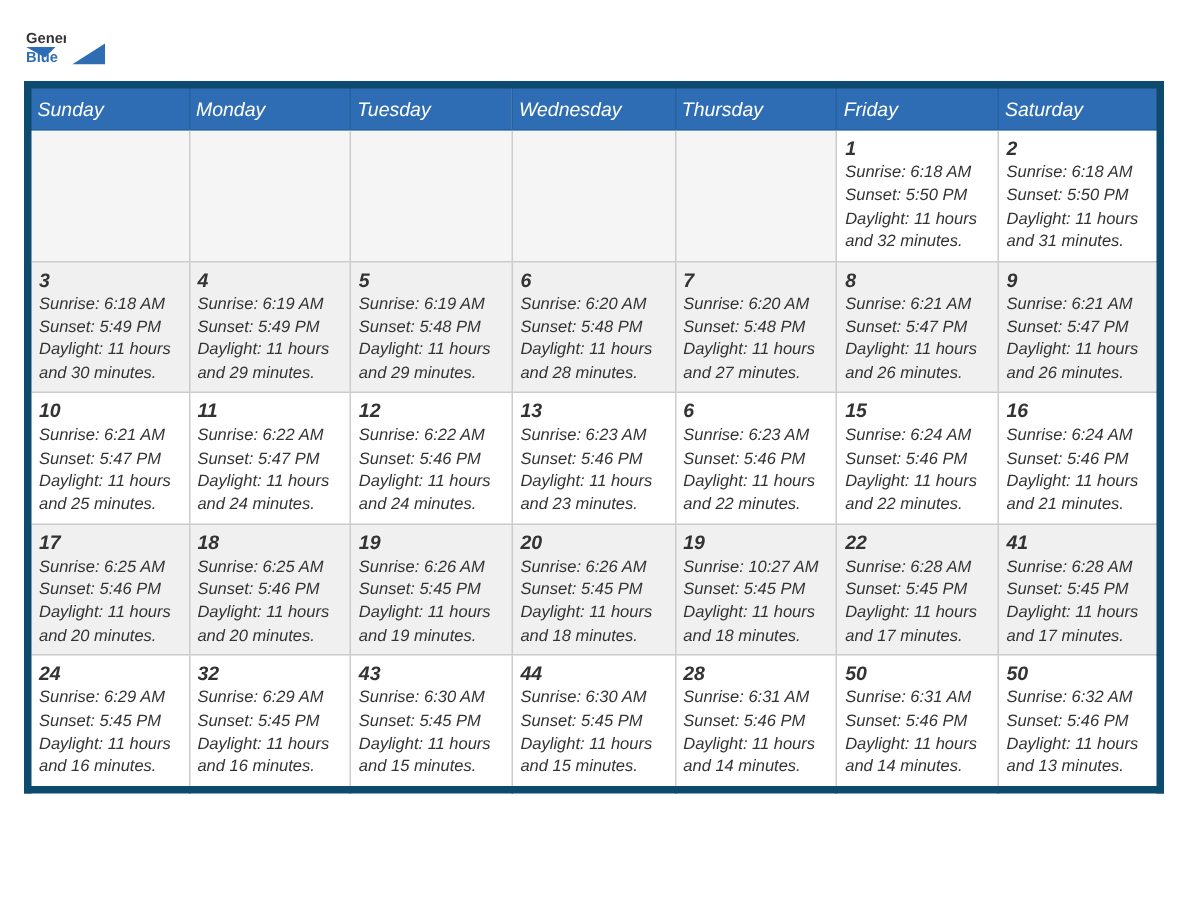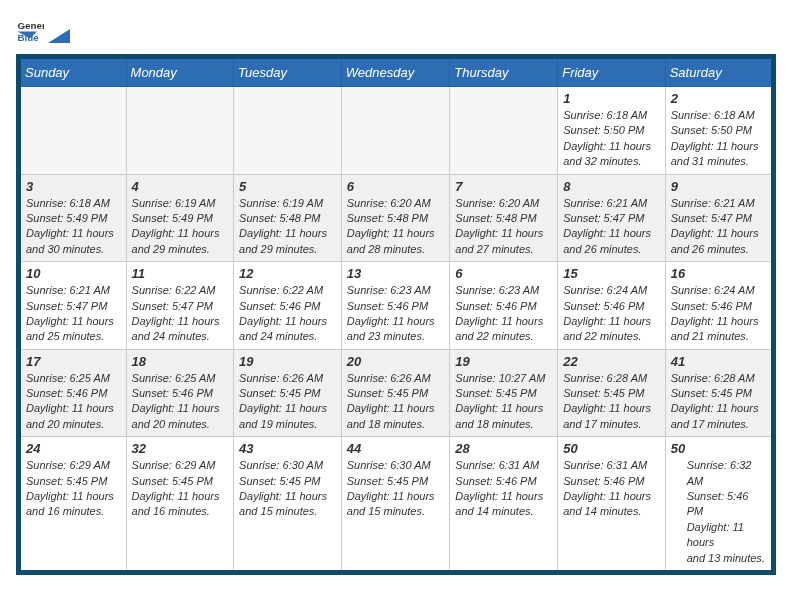--- a/index.html
+++ b/index.html
@@ -334,20 +334,20 @@
         </td>
         <td>
           <span class="day-number">50</span>
           <div class="day-info" style="white-space: pre-line;">Sunrise: 6:31 AM
 Sunset: 5:46 PM
 Daylight: 11 hours
 and 14 minutes.</div>
         </td>
         <td>
           <span class="day-number">50</span>
-          <div class="day-info" style="white-space: pre-line; margin-left: 16px;">Sunrise: 6:32 AM
+          <div class="day-info" style="white-space: pre-line;">Sunrise: 6:32 AM
 Sunset: 5:46 PM
 Daylight: 11 hours
 and 13 minutes.</div>
         </td>
       </tr>
     </tbody>
 </table>
 
 </body></html>

